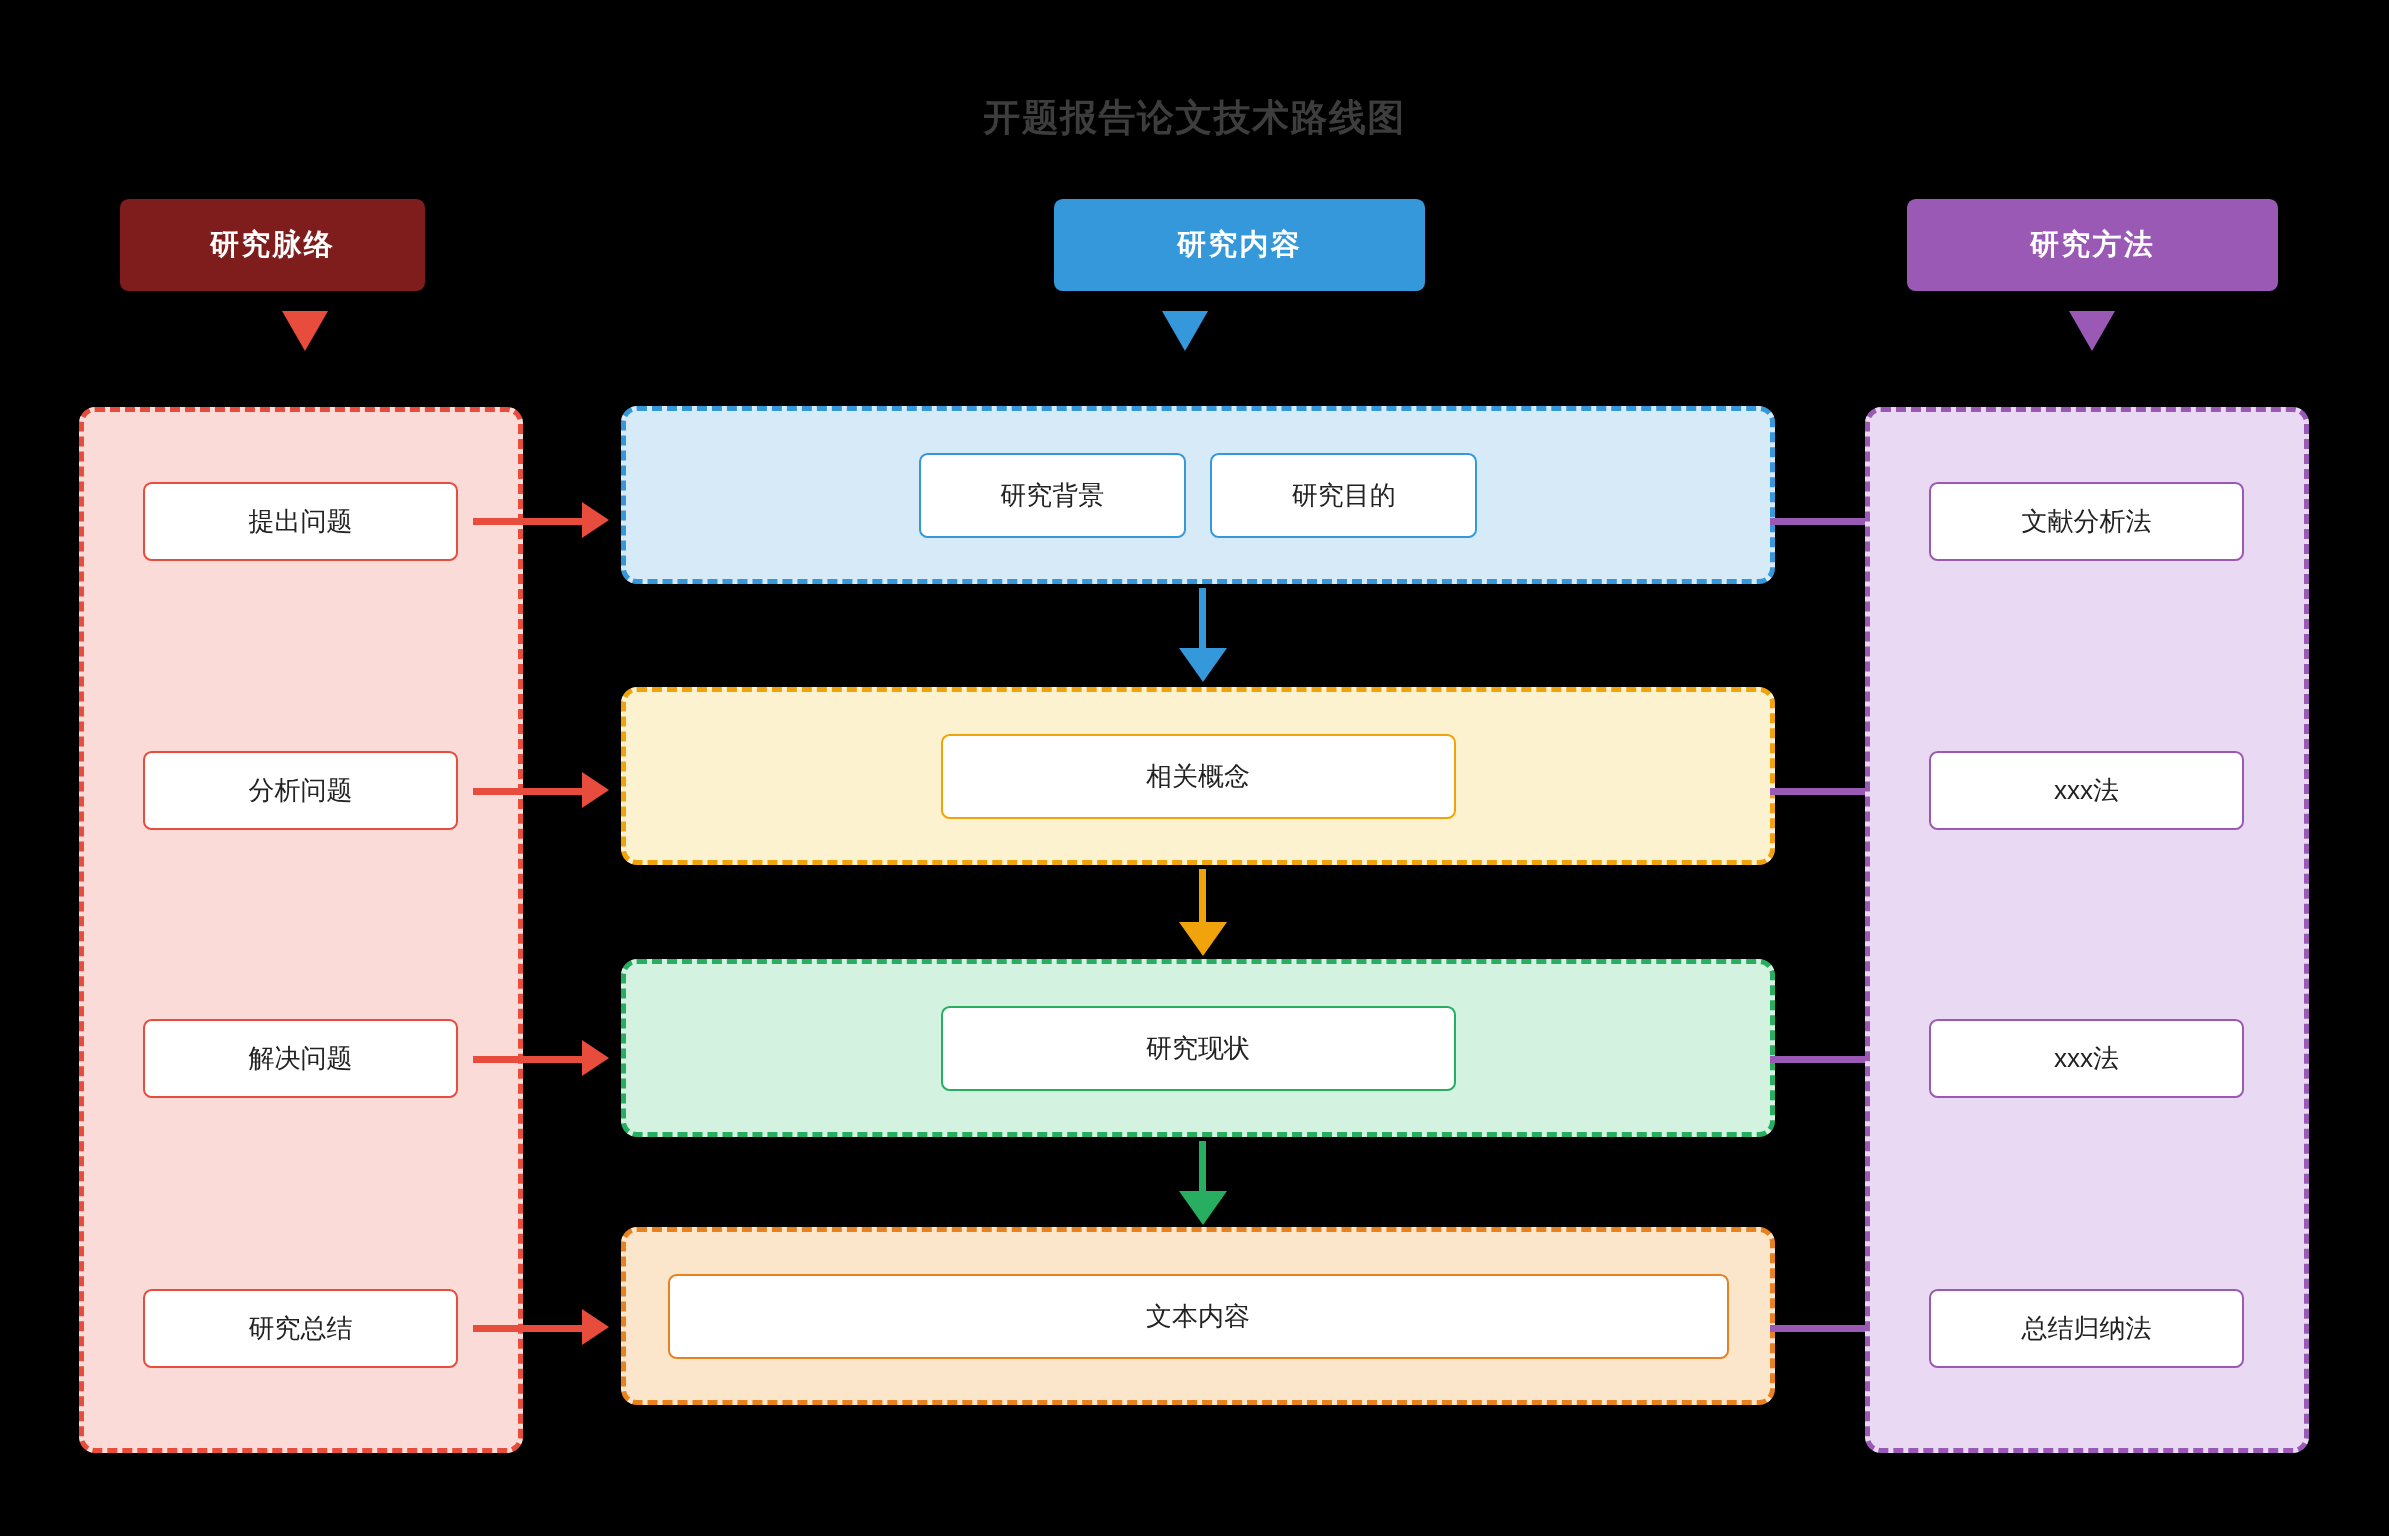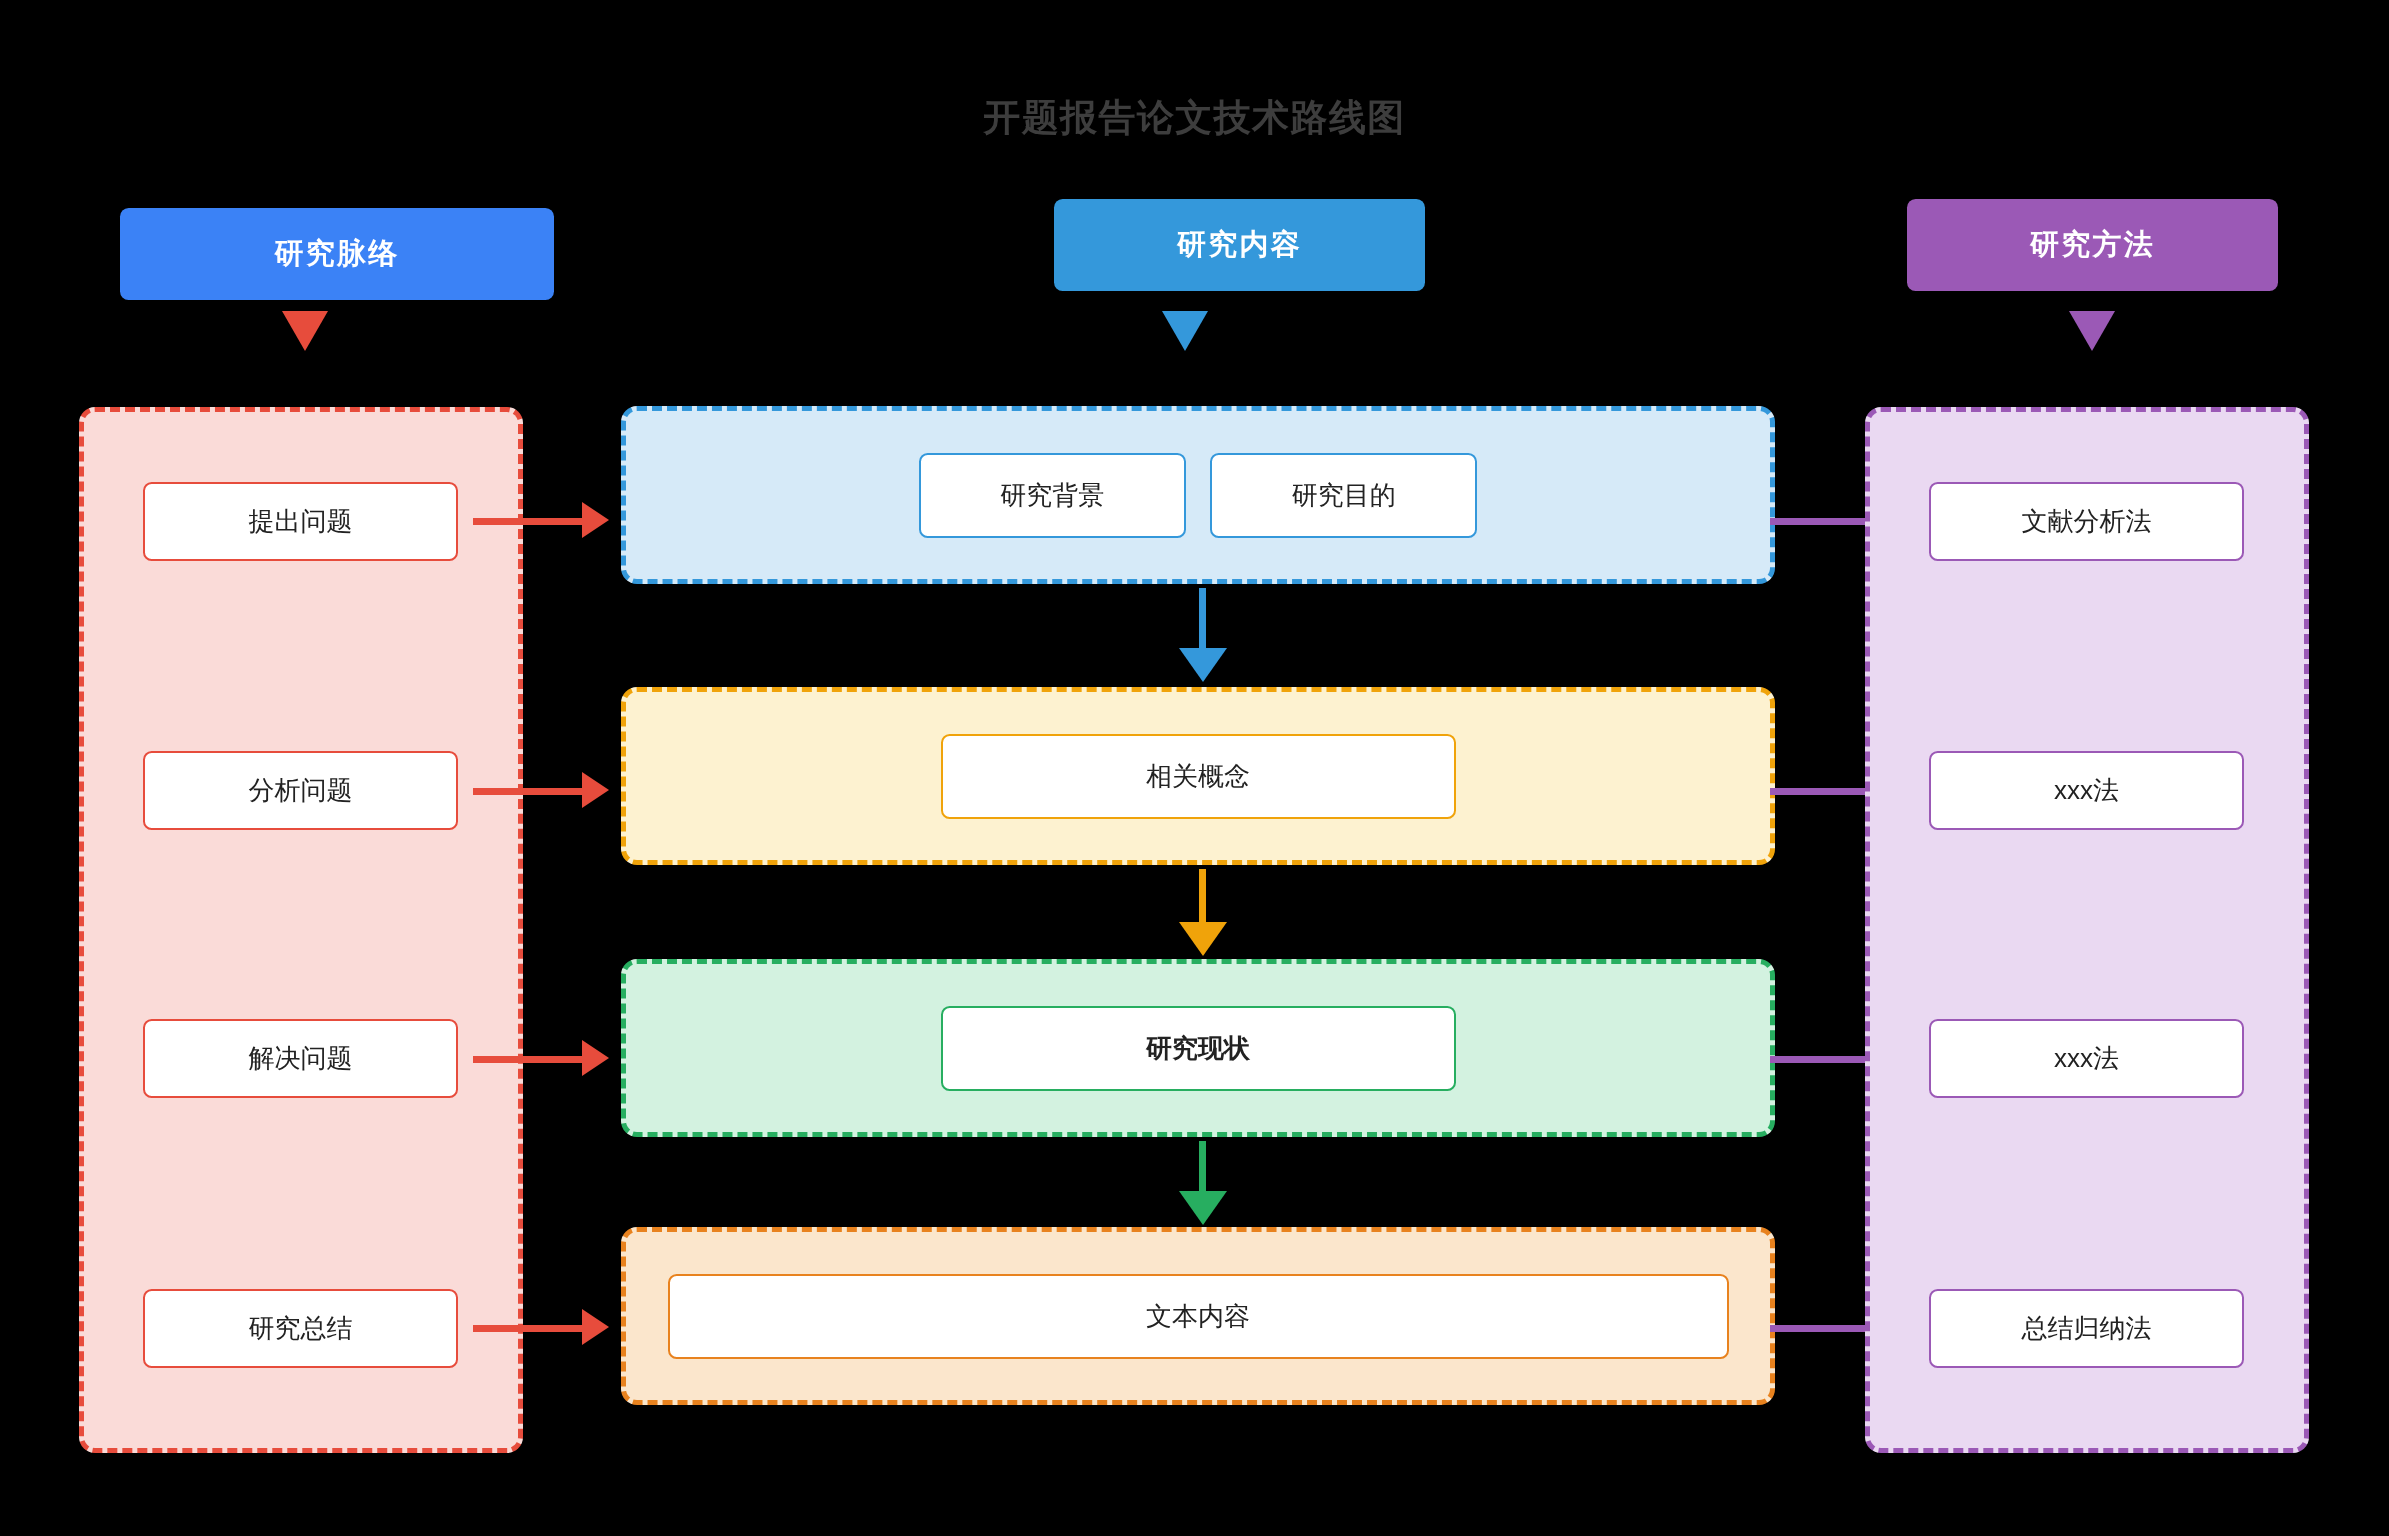--- a/index.html
+++ b/index.html
@@ -34,21 +34,21 @@
     height: 92px;
     border-radius: 8.6px;
     display: flex;
     align-items: center;
     justify-content: center;
     color: #ffffff;
     font-size: 29px;
     font-weight: bold;
     letter-spacing: 2.2px;
   }
-  #header-left   { left: 120px;  top: 208px; width: 434px; background: #3b82f6; }
+  #header-left   { left: 120px;  top: 199px; width: 305px; background: #7f1d1d; }
   #header-center { left: 1054px; top: 199px; width: 371px; background: #3498db; }
   #header-right  { left: 1907px; top: 199px; width: 371px; background: #9b59b6; }
 
   
   .header-tri {
     position: absolute;
     width: 0; height: 0;
     border-left: 23px solid transparent;
     border-right: 23px solid transparent;
   }
@@ -109,21 +109,21 @@
   }
   .card-blue   { border-color: #3498db; }
   .card-yellow { border-color: #f0a30a; }
   .card-green  { border-color: #27ae60; }
   .card-orange { border-color: #e8821e; }
   .card-red    { border-color: #e74c3c; }
   .card-purple { border-color: #9b59b6; }
 
   #row-blue .card   { width: 267px; height: 85px; }
   #row-yellow .card { width: 515px; height: 85px; }
-  #row-green .card  { width: 515px; height: 85px; font-weight: bold; }
+  #row-green .card  { width: 515px; height: 85px; }
   #row-orange .card { width: 1061px; height: 85px; }
 
   
   .side-card {
     position: absolute;
     width: 315px;
     height: 79px;
   }
   #left-card-0  { left: 143px; top: 482px; }
   #left-card-1  { left: 143px; top: 751px; }

